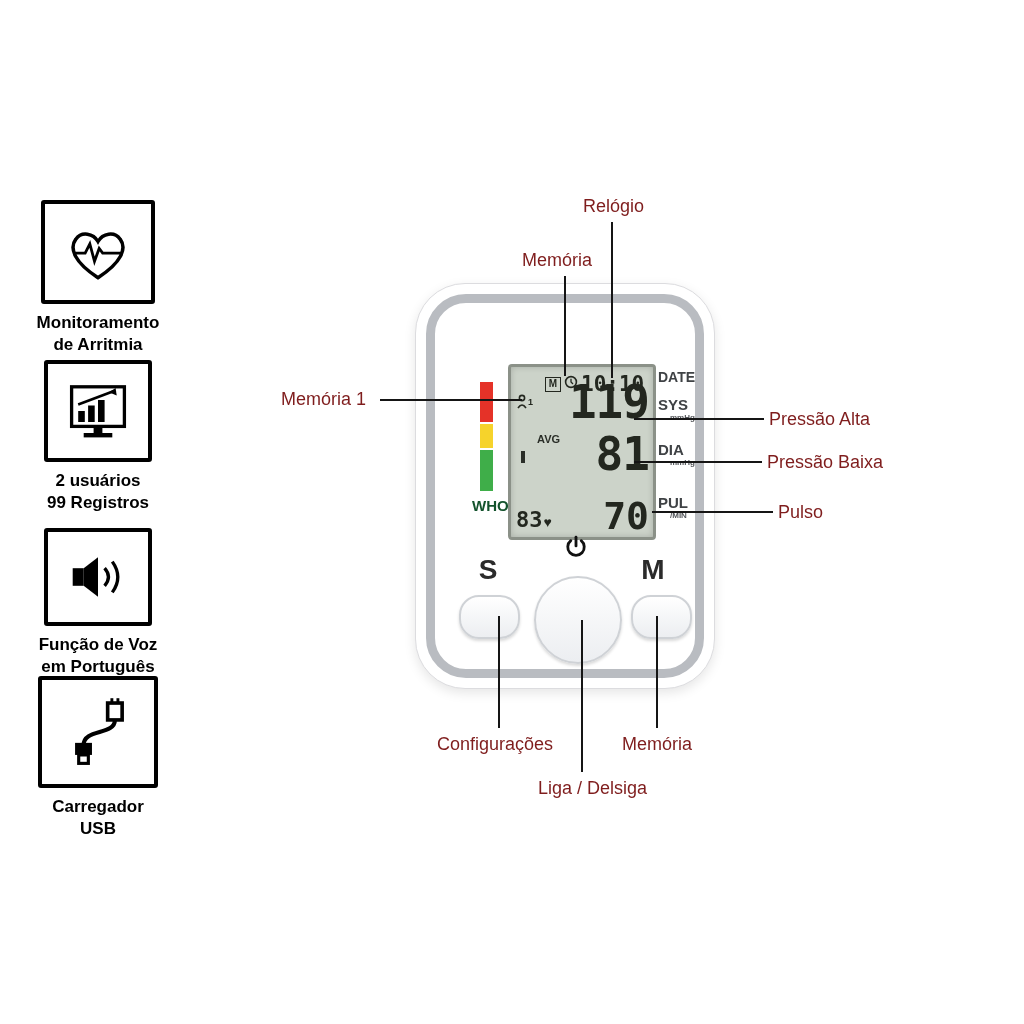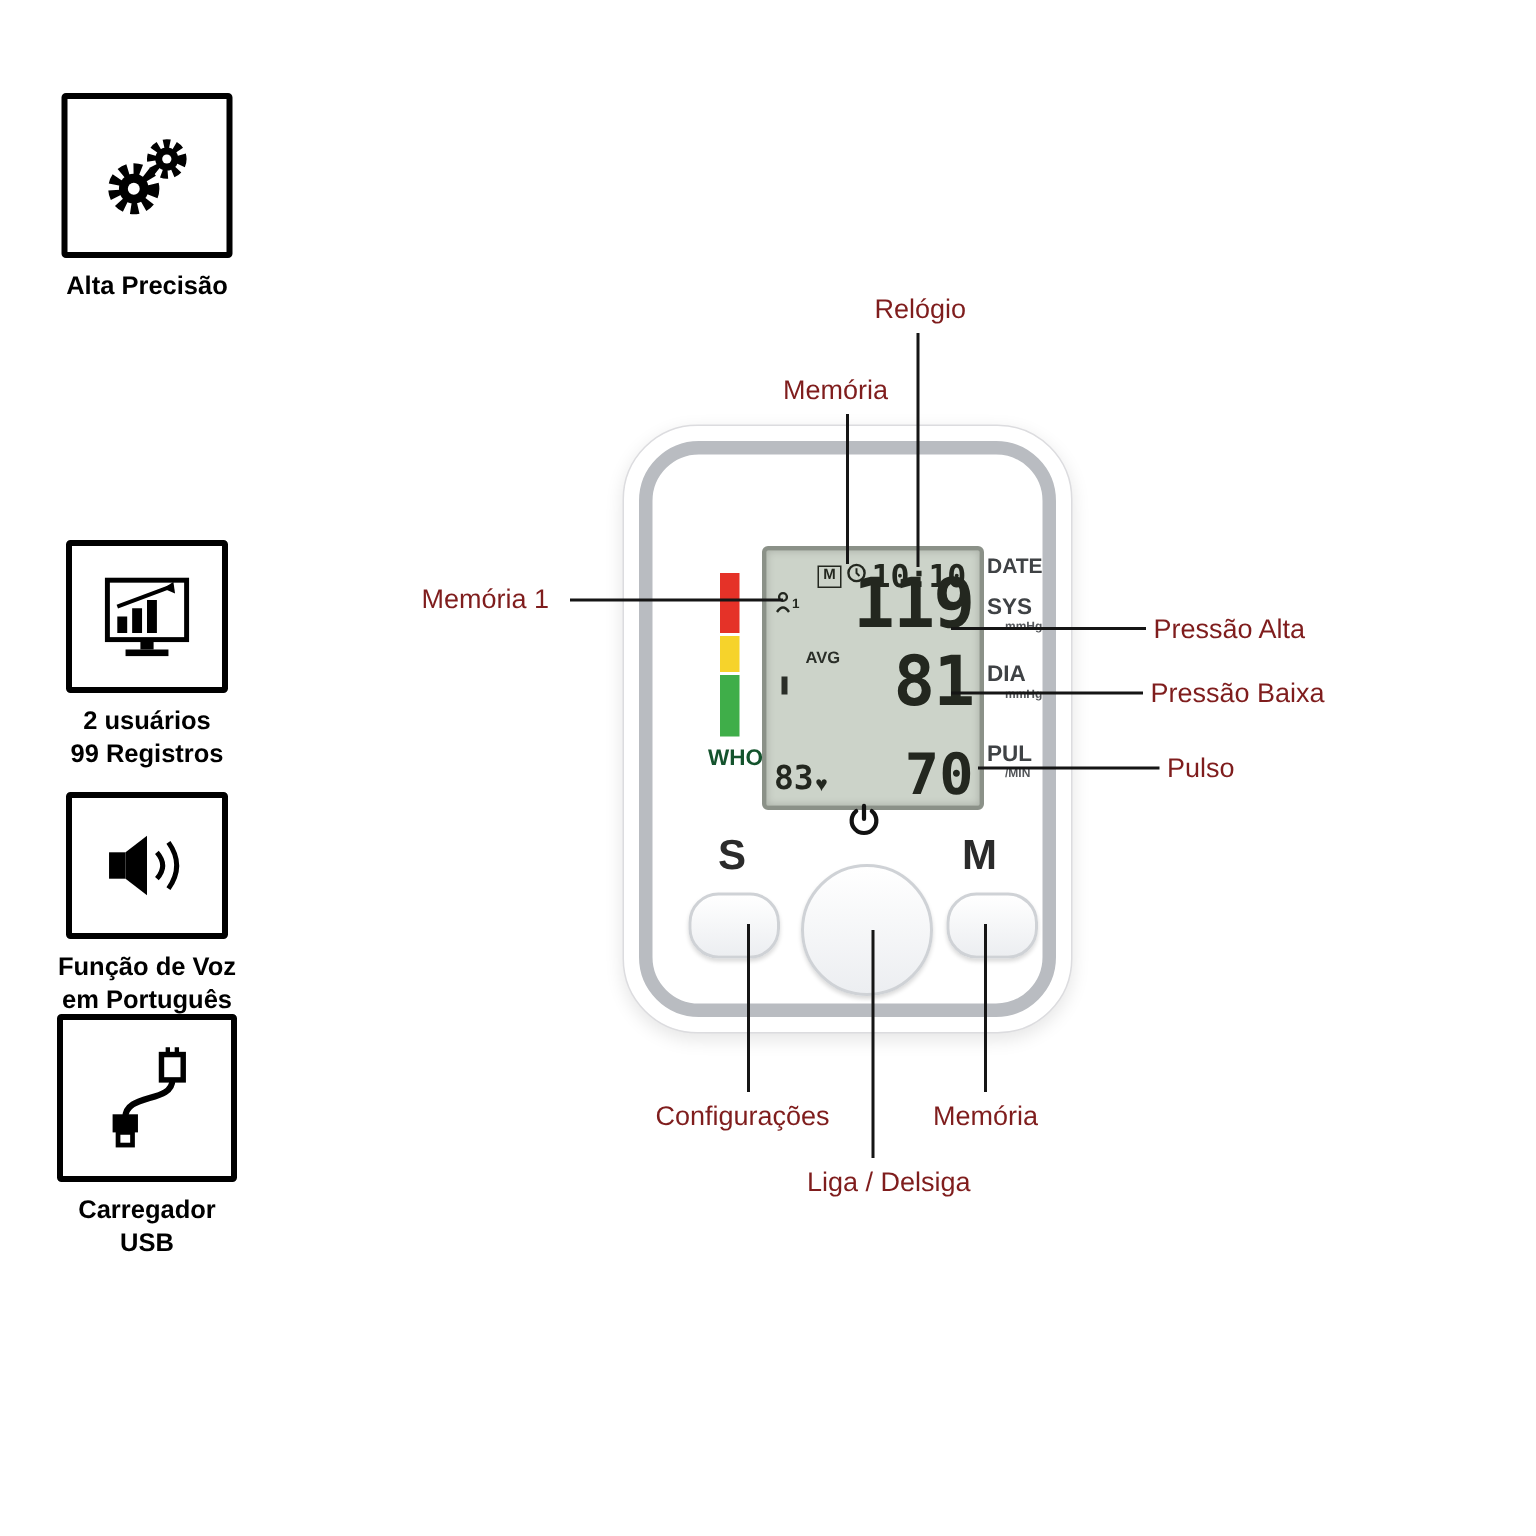--- a/index.html
+++ b/index.html
@@ -71,34 +71,31 @@
   .lbl-pulso{left:778px;top:502px}          .line-pulso{left:652px;top:511px;width:121px;height:2px}
   .lbl-config{left:437px;top:734px}         .line-config{left:498px;top:616px;width:2px;height:112px}
   .lbl-memoria-bottom{left:622px;top:734px} .line-memoria-bottom{left:656px;top:616px;width:2px;height:112px}
   .lbl-liga{left:538px;top:778px}           .line-liga{left:581px;top:620px;width:2px;height:152px}
 </style>
 </head>
 <body>
 
 <div class="canvas">
 
-  <div class="feature f1">
-    <div class="icon-box">
-      <svg width="66" height="66" viewBox="0 0 60 60">
-        <circle cx="22" cy="38" r="12" fill="none" stroke="#000" stroke-width="7" stroke-dasharray="4.6 3.4"></circle>
-        <circle cx="22" cy="38" r="9" fill="#000"></circle>
-          <circle cx="22" cy="38" r="3.6" fill="#fff"></circle>
-        <circle cx="42" cy="20" r="9" fill="none" stroke="#000" stroke-width="6" stroke-dasharray="3.8 2.9"></circle>
-        <circle cx="42" cy="20" r="7" fill="#000"></circle>
-          <circle cx="42" cy="20" r="2.8" fill="#fff"></circle>
-      </svg>
-    </div>
-    <div class="feature-label">Alta Precisão</div>
-  </div>
-
+
+  <div class="feature f2">
+    <div class="icon-box">
+      <svg width="70" height="62" viewBox="0 0 60 52">
+        <path d="M30 48 C 10 35 5 23 11 15 C 16 8 26 10 30 17 C 34 10 44 8 49 15 C 55 23 50 35 30 48 Z" fill="none" stroke="#000" stroke-width="3"></path>
+        <polyline points="9,27 19,27 23,19 27,34 31,23 34,27 51,27" fill="none" stroke="#000" stroke-width="2.4"></polyline>
+      </svg>
+    </div>
+    <div class="feature-label">Monitoramento
+de Arritmia</div>
+  </div>
 
   <div class="feature f3">
     <div class="icon-box">
       <svg width="66" height="62" viewBox="0 0 60 56">
         <rect x="6" y="6" width="48" height="36" fill="none" stroke="#000" stroke-width="3"></rect>
         <rect x="12" y="28" width="6" height="10" fill="#000"></rect>
         <rect x="21" y="23" width="6" height="15" fill="#000"></rect>
         <rect x="30" y="18" width="6" height="20" fill="#000"></rect>
         <polyline points="12,22 44,10" fill="none" stroke="#000" stroke-width="2.4"></polyline>
         <polygon points="46,7 47,14 40,11" fill="#000"></polygon>

